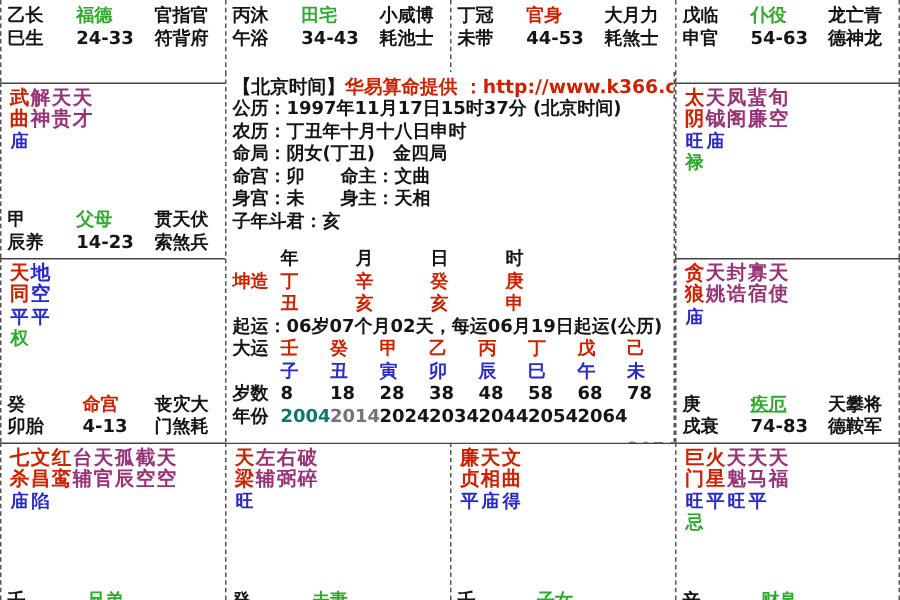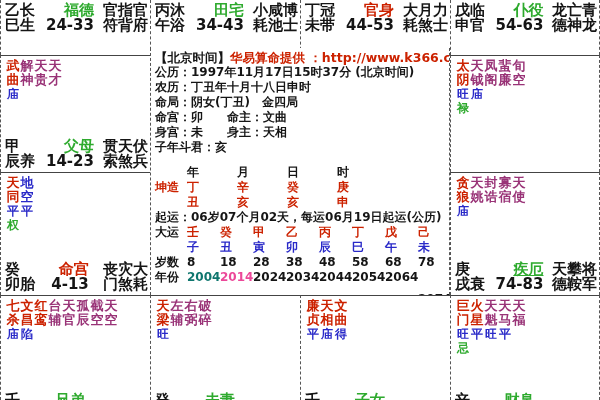--- a/index.html
+++ b/index.html
@@ -5,26 +5,26 @@
   html,body{margin:0;padding:0;background:#fff;}
   body{font-family:"DejaVu Sans",sans-serif;font-weight:bold;color:#151515;}
   .board{position:relative;width:600px;height:400px;overflow:hidden;background:#fff;font-size:12px;}
   .cell{position:absolute;box-sizing:border-box;overflow:hidden;border-left:1px dashed #555;background:#fff;}
   .cell.rb{border-right:1px dashed #555;}
   .cell.tl{border-top:1px solid #444;}
   .stars{display:flex;align-items:flex-start;padding:3px 0 0 5px;}
   .scol{width:14px;text-align:center;font-size:13px;line-height:14px;white-space:normal;}
   .scol .b{color:#2929c8;font-size:12px;}
   .scol .h{color:#2eaa2e;font-size:12px;}
-  .labelrow{position:absolute;left:4px;right:3px;display:flex;justify-content:space-between;line-height:15px;font-size:15px;}
+  .labelrow{position:absolute;left:4px;right:3px;display:flex;justify-content:space-between;line-height:15px;font-size:12px;}
   .labelrow.top{top:3px;}
   .labelrow.bot{bottom:3px;}
   .labelrow.cut{top:97px;}
   .lblL{text-align:left;min-width:32px;white-space:pre;}
-  .lblC{text-align:right;flex:0 0 auto;}
+  .lblC{text-align:left;flex:0 0 auto;}
   .lblC .range{color:#151515;}
   .lblR{text-align:left;width:44px;white-space:pre;}
   .center{position:absolute;left:150px;top:48px;width:300px;height:247px;box-sizing:border-box;
           border-left:1px dashed #555;border-right:1px dashed #555;padding:2px 4px;overflow:hidden;background:#fff;}
   .line{line-height:15px;font-size:12px;white-space:nowrap;}
   .titleline{line-height:15px;font-size:12.5px;white-space:nowrap;}
   .red{color:#cc2200;}
   .spacer{height:10px;}
   .trow{display:flex;line-height:15px;font-size:12px;white-space:nowrap;}
   .tlabel{width:32px;flex:0 0 auto;}
@@ -392,21 +392,21 @@
           <div class="dcol" style="color: rgb(21, 21, 21);">28</div>
           <div class="dcol" style="color: rgb(21, 21, 21);">38</div>
           <div class="dcol" style="color: rgb(21, 21, 21);">48</div>
           <div class="dcol" style="color: rgb(21, 21, 21);">58</div>
           <div class="dcol" style="color: rgb(21, 21, 21);">68</div>
           <div class="dcol" style="color: rgb(21, 21, 21);">78</div>
         </div>
         <div class="trow">
           <div class="tlabel" style="color: rgb(21, 21, 21);">年份</div>
           <div class="dcol" style="color: #0f766e;">2004</div>
-          <div class="dcol" style="color: #ec4899;">2014</div>
+          <div class="dcol" style="color: #737373;">2014</div>
           <div class="dcol" style="color: rgb(21, 21, 21);">2024</div>
           <div class="dcol" style="color: rgb(21, 21, 21);">2034</div>
           <div class="dcol" style="color: rgb(21, 21, 21);">2044</div>
           <div class="dcol" style="color: rgb(21, 21, 21);">2054</div>
           <div class="dcol" style="color: rgb(21, 21, 21);">2064</div>
           <div class="dcol" style="color: rgb(21, 21, 21); margin-top: 22px;">2074</div>
         </div>
       </div>
   </div>
 </div>

